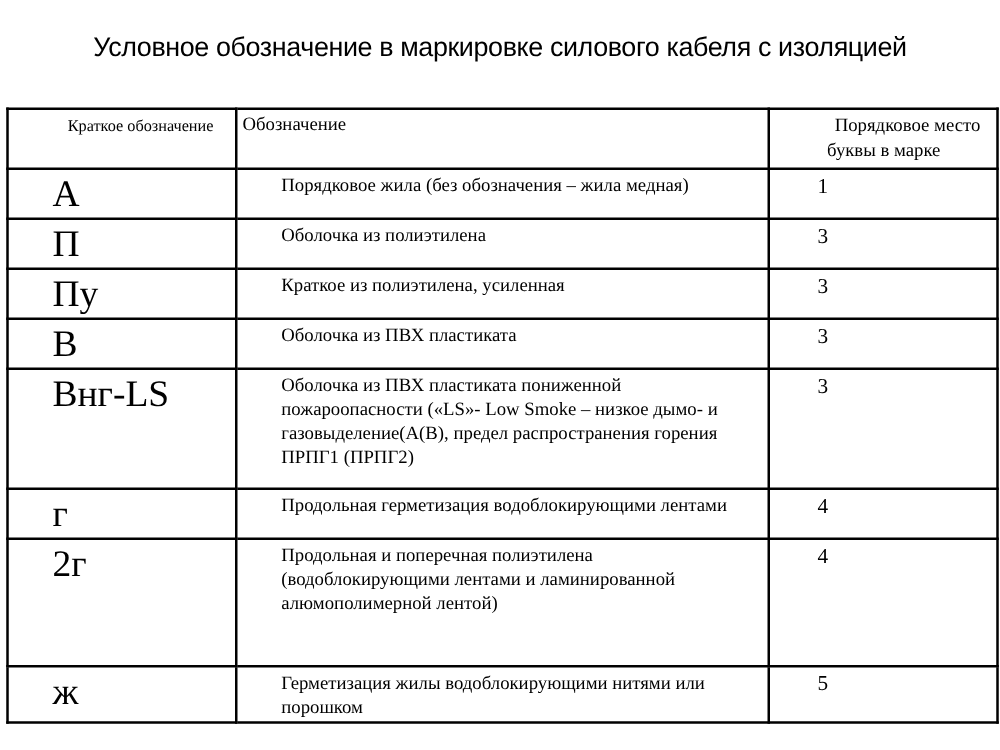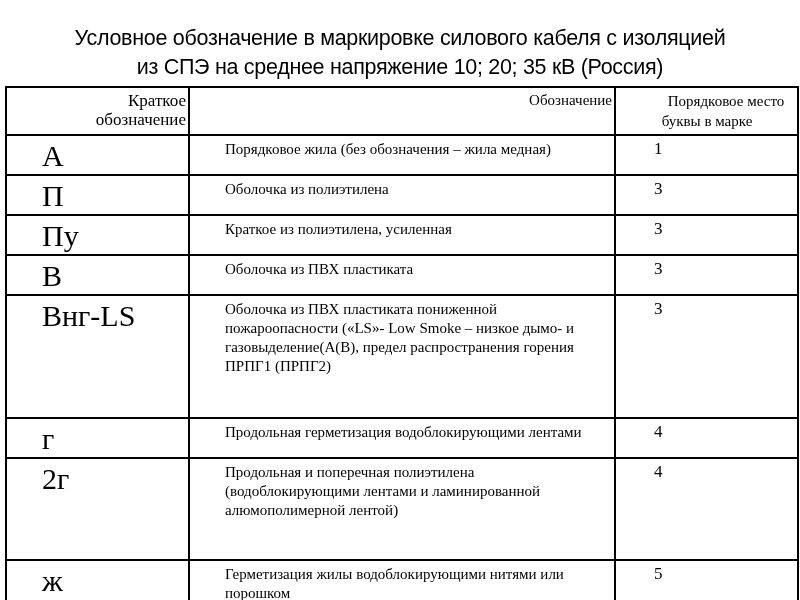--- a/index.html
+++ b/index.html
@@ -29,29 +29,29 @@
     border-collapse: collapse;
     table-layout: fixed;
   }
   table.marking td, table.marking th {
     border: 2px solid #000000;
     vertical-align: top;
     font-weight: normal;
     overflow: hidden;
   }
   th.h1 {
-    font-size: 17px; line-height: 19px;
-    text-align: right;
+    font-size: 13px; line-height: 19px;
+    text-align: center;
     padding: 3px 2px 0 32px;
     margin-left: 36px;
   }
   th.h2 {
     font-size: 15px; line-height: 19px;
-    text-align: right;
-    padding: 3px 2px 0 14px;
+    text-align: left;
+    padding: 3px 2px 0 4px;
   }
   th.h3 {
     font-size: 15px; line-height: 20px;
     text-align: center;
     text-indent: 38px;
     padding: 3px 4px 0 5px;
   }
   td.c1 {
     font-size: 30px; line-height: 36px;
     padding: 2px 2px 0 35px;
@@ -65,21 +65,20 @@
     padding: 3px 2px 0 38px;
   }
 </style>
 </head>
 <body>
 
 <div class="slide">
 
   <div class="title">
     <div>Условное обозначение в маркировке силового кабеля с изоляцией</div>
-    <div>из СПЭ на среднее напряжение 10; 20; 35 кВ (Россия)</div>
   </div>
 
   <table class="marking">
     <colgroup>
       <col style="width:183px">
       <col style="width:426px">
       <col style="width:183px">
     </colgroup>
     <tbody>
       <tr style="height:48px">
@@ -100,21 +99,21 @@
       <tr style="height:37px">
         <td class="c1">Пу</td>
         <td class="c2">Краткое из полиэтилена, усиленная</td>
         <td class="c3">3</td>
       </tr>
       <tr style="height:37px">
         <td class="c1">В</td>
         <td class="c2">Оболочка из ПВХ пластиката</td>
         <td class="c3">3</td>
       </tr>
-      <tr style="height:123px">
+      <tr style="height:96px">
         <td class="c1">Внг-LS</td>
         <td class="c2">Оболочка из ПВХ пластиката пониженной пожароопасности («LS»- Low Smoke – низкое дымо- и газовыделение(А(В), предел распространения горения ПРПГ1 (ПРПГ2)</td>
         <td class="c3">3</td>
       </tr>
       <tr style="height:38px">
         <td class="c1">г</td>
         <td class="c2">Продольная герметизация водоблокирующими лентами</td>
         <td class="c3">4</td>
       </tr>
       <tr style="height:102px">

